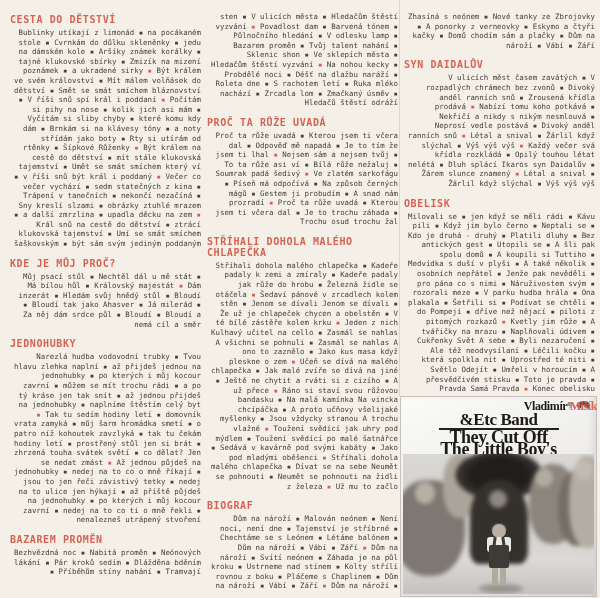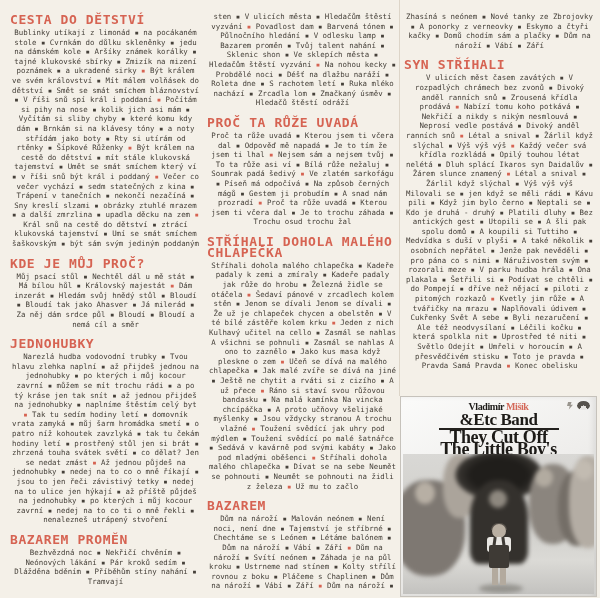--- a/index.html
+++ b/index.html
@@ -1,41 +1,41 @@
 <!DOCTYPE html>
 <html><head>
 <meta charset="utf-8">
 <style>
   html,body{margin:0;padding:0;}
   body{width:600px;height:598px;overflow:hidden;position:relative;
        background:#f4f0e8;font-family:"DejaVu Sans Mono",monospace;}
   .page{position:absolute;inset:0;}
   .col{position:absolute;top:12px;width:191px;}
   #col0{left:10px;} #col1{left:207px;} #col2{left:404px;}
-  .hd{color:#d66352;font-weight:bold;font-size:13px;line-height:11px;
+  .hd{color:#d66352;font-weight:bold;font-size:10px;line-height:11px;
       letter-spacing:0.6px;margin:9px 0 3px 0;}
   .col .hd:first-child{margin-top:2px;}
-  .lyr{font-size:7.4px;line-height:9.6px;color:#46413a;text-align:center;}
+  .lyr{font-size:7.4px;line-height:9.6px;color:#46413a;text-align:right;}
   .bu{color:#46413a;}
   .bu.rd{color:#d66352;}
   .crease{position:absolute;left:399px;top:0;width:1px;height:396px;background:#ddd5c8;}
 
   
   #cover{position:absolute;left:400px;top:396px;width:197px;height:201px;
          background:linear-gradient(155deg,#fbfbfa 0%,#efeeec 45%,#dcdbd8 100%);
          box-shadow:inset 0 0 0 1px #c6c2bb, inset -4px 0 6px rgba(0,0,0,.08);
          overflow:hidden;}
   .logos{position:absolute;top:5px;right:7px;display:flex;gap:4px;align-items:center;}
   .logo-s{width:6px;height:8px;background:#9a968f;
           clip-path:polygon(20% 0,80% 0,60% 40%,100% 40%,30% 100%,45% 55%,0 55%);}
   .logo-sun{width:13px;height:9px;border-radius:50%;
             background:radial-gradient(ellipse at 50% 100%, #e8e6e2 35%, #56524c 36% 75%, #8d8881 76%);}
   .cov-head{position:relative;text-align:center;padding-top:4px;
             font-family:"Liberation Serif",serif;font-weight:bold;color:#1d1b18;}
-  .artist{font-size:10px;line-height:13px;letter-spacing:-0.4px;}
+  .artist{font-size:12px;line-height:13px;letter-spacing:-0.4px;text-align:right;}
   .artist .red{color:#d4695a;}
   .band{font-size:17px;line-height:13px;letter-spacing:-0.4px;}
   .rule{height:1.5px;background:#23211e;width:120px;margin:2px auto 1px auto;}
   .title-line{font-size:18px;line-height:12px;letter-spacing:-0.4px;}
 
   .photo{position:absolute;left:3px;right:3px;top:58px;bottom:3px;overflow:hidden;
          background:linear-gradient(#d9d8d5 0%,#cfceca 50%,#dbdad6 76%,#c3c2bf 100%);}
   .blobs{position:absolute;inset:0;filter:blur(2px);}
   .blob{position:absolute;}
   .b-umbrella{left:52px;top:-4px;width:88px;height:50px;border-radius:50%;
@@ -70,35 +70,36 @@
   <div class="crease"></div>
 
   <div class="col" id="col0">
       <div class="hd">CESTA DO DĚTSTVÍ</div>
       <div class="lyr"><span>Bublinky utíkají z limonád</span><span class="bu"> ▪ </span><span>na pocákaném stole</span><span class="bu"> ▪ </span><span>Cvrnkám do důlku skleněnky</span><span class="bu"> ▪ </span><span>jedu na dámském kole</span><span class="bu"> ▪ </span><span>Aršíky známek korálky</span><span class="bu"> ▪ </span><span>tajné klukovské sbírky</span><span class="bu"> ▪ </span><span>Zmizík na mizení poznámek</span><span class="bu"> ▪ </span><span>a ukradené sirky</span><span class="bu rd"> ▪ </span><span>Být králem ve svém království</span><span class="bu"> ▪ </span><span>Mít málem volňásek do dětství</span><span class="bu"> ▪ </span><span>Smět se smát smíchem bláznovství</span><span class="bu"> ▪ </span><span>V říši snů spí král i poddaní</span><span class="bu rd"> ▪ </span><span>Počítám si pihy na nose</span><span class="bu"> ▪ </span><span>kolik jich asi mám</span><span class="bu"> ▪ </span><span>Vyčítám si sliby chyby</span><span class="bu"> ▪ </span><span>které komu kdy dám</span><span class="bu"> ▪ </span><span>Brnkám si na klávesy tóny</span><span class="bu"> ▪ </span><span>a noty střídám jako boty</span><span class="bu"> ▪ </span><span>Rty si utírám od rtěnky</span><span class="bu"> ▪ </span><span>Šípkové Růženky</span><span class="bu rd"> ▪ </span><span>Být králem na cestě do dětství</span><span class="bu"> ▪ </span><span>mít stále klukovská tajemství</span><span class="bu"> ▪ </span><span>Umět se smát smíchem který ví</span><span class="bu"> ▪ </span><span>v říši snů být král i poddaný</span><span class="bu rd"> ▪ </span><span>Večer co večer vychází</span><span class="bu"> ▪ </span><span>sedm statečných z kina</span><span class="bu"> ▪ </span><span>Trápení v tanečních</span><span class="bu"> ▪ </span><span>nekončí nezačíná</span><span class="bu"> ▪ </span><span>Sny kreslí slzami</span><span class="bu"> ▪ </span><span>obrázky ztuhlé mrazem</span><span class="bu"> ▪ </span><span>a další zmrzlina</span><span class="bu"> ▪ </span><span>upadla děcku na zem</span><span class="bu rd"> ▪ </span><span>Král snů na cestě do dětství</span><span class="bu"> ▪ </span><span>ztrácí klukovská tajemství</span><span class="bu"> ▪ </span><span>Umí se smát smíchem šaškovským</span><span class="bu"> ▪ </span><span>být sám svým jediným poddaným</span></div>
       <div class="hd">KDE JE MŮJ PROČ?</div>
       <div class="lyr"><span>Můj psací stůl</span><span class="bu"> ▪ </span><span>Nechtěl dál u mě stát</span><span class="bu"> ▪ </span><span>Má bílou hůl</span><span class="bu"> ▪ </span><span>Královský majestát</span><span class="bu rd"> ▪ </span><span>Dám inzerát</span><span class="bu"> ▪ </span><span>Hledám svůj hnědý stůl</span><span class="bu"> ▪ </span><span>Bloudí</span><span class="bu"> ▪ </span><span>Bloudí tak jako Ahasver</span><span class="bu"> ▪ </span><span>Já milerád</span><span class="bu"> ▪ </span><span>Za něj dám srdce půl</span><span class="bu"> ▪ </span><span>Bloudí</span><span class="bu"> ▪ </span><span>Bloudí a nemá cíl a směr</span></div>
       <div class="hd">JEDNOHUBKY</div>
       <div class="lyr"><span>Narezlá hudba vodovodní trubky</span><span class="bu"> ▪ </span><span>Tvou hlavu zlehka naplní</span><span class="bu"> ▪ </span><span>až přijdeš jednou na jednohubky</span><span class="bu"> ▪ </span><span>po kterých i můj kocour zavrní</span><span class="bu"> ▪ </span><span>můžem se mít trochu rádi</span><span class="bu"> ▪ </span><span>a po tý kráse jen tak snít</span><span class="bu"> ▪ </span><span>až jednou přijdeš na jednohubky</span><span class="bu"> ▪ </span><span>naplníme štěstím celý byt</span><span class="bu rd"> ▪ </span><span>Tak tu sedím hodiny letí</span><span class="bu"> ▪ </span><span>domovník vrata zamyká</span><span class="bu"> ▪ </span><span>můj šarm hromádka smetí</span><span class="bu"> ▪ </span><span>o patro níž kohoutek zavzlyká</span><span class="bu"> ▪ </span><span>tak tu čekám hodiny letí</span><span class="bu"> ▪ </span><span>prostřený stůl jen si brát</span><span class="bu"> ▪ </span><span>zhrzená touha svátek světí</span><span class="bu"> ▪ </span><span>co dělat? Jen se nedat zmást</span><span class="bu rd"> ▪ </span><span>Až jednou půjdeš na jednohubky</span><span class="bu"> ▪ </span><span>nedej na to co o mně říkají</span><span class="bu"> ▪ </span><span>jsou to jen řeči závistivý tetky</span><span class="bu"> ▪ </span><span>nedej na to ulice jen hýkají</span><span class="bu"> ▪ </span><span>až příště půjdeš na jednohubky</span><span class="bu"> ▪ </span><span>po kterých i můj kocour zavrní</span><span class="bu"> ▪ </span><span>nedej na to co ti o mně řekli</span><span class="bu"> ▪ </span><span>nenalezneš utrápený stvoření</span></div>
       <div class="hd">BAZAREM PROMĚN</div>
-      <div class="lyr"><span>Bezhvězdná noc</span><span class="bu"> ▪ </span><span>Nekřičí chvěním</span><span class="bu"> ▪ </span><span>Neónových lákání</span><span class="bu"> ▪ </span><span>Pár kroků sedím</span><span class="bu"> ▪ </span><span>Dlážděna bděním</span><span class="bu"> ▪ </span><span>Příběhům stíny nahání</span><span class="bu"> ▪ </span><span>Tramvají</span></div>
+      <div class="lyr"><span>Bezhvězdná noc</span><span class="bu"> ▪ </span><span>Nabitá proměn</span><span class="bu"> ▪ </span><span>Neónových lákání</span><span class="bu"> ▪ </span><span>Pár kroků sedím</span><span class="bu"> ▪ </span><span>Dlážděna bděním</span><span class="bu"> ▪ </span><span>Příběhům stíny nahání</span><span class="bu"> ▪ </span><span>Tramvají</span></div>
     </div>
   <div class="col" id="col1">
       <div class="lyr"><span>sten</span><span class="bu"> ▪ </span><span>V ulicích města</span><span class="bu"> ▪ </span><span>Hledačům štěstí vyzvání</span><span class="bu rd"> ▪ </span><span>Povadlost dam</span><span class="bu"> ▪ </span><span>Barvená tónem</span><span class="bu"> ▪ </span><span>Půlnočního hledání</span><span class="bu"> ▪ </span><span>V odlesku lamp</span><span class="bu"> ▪ </span><span>Bazarem proměn</span><span class="bu"> ▪ </span><span>Tvůj talent nahání</span><span class="bu"> ▪ </span><span>Sklenic shon</span><span class="bu"> ▪ </span><span>Ve sklepích města</span><span class="bu"> ▪ </span><span>Hledačům štěstí vyzvání</span><span class="bu rd"> ▪ </span><span>Na nohou kecky</span><span class="bu"> ▪ </span><span>Probdělé noci</span><span class="bu"> ▪ </span><span>Déšť na dlažbu naráží</span><span class="bu"> ▪ </span><span>Roleta dne</span><span class="bu"> ▪ </span><span>S rachotem letí</span><span class="bu"> ▪ </span><span>Ruka mléko nachází</span><span class="bu"> ▪ </span><span>Zrcadla lom</span><span class="bu"> ▪ </span><span>Zmačkaný úsměv</span><span class="bu"> ▪ </span><span>Hledačů štěstí odráží</span></div>
       <div class="hd">PROČ TA RŮŽE UVADÁ</div>
       <div class="lyr"><span>Proč ta růže uvadá</span><span class="bu"> ▪ </span><span>Kterou jsem ti včera dal</span><span class="bu"> ▪ </span><span>Odpověď mě napadá</span><span class="bu"> ▪ </span><span>Je to tím že jsem ti lhal</span><span class="bu rd"> ▪ </span><span>Nejsem sám a nejsem tvůj</span><span class="bu"> ▪ </span><span>To ta růže asi ví</span><span class="bu"> ▪ </span><span>Bílá růže nežaluj</span><span class="bu"> ▪ </span><span>Soumrak padá šedivý</span><span class="bu rd"> ▪ </span><span>Ve zlatém sarkofágu</span><span class="bu"> ▪ </span><span>Píseň má odpočívá</span><span class="bu"> ▪ </span><span>Na způsob černých mágů</span><span class="bu"> ▪ </span><span>Gestem ji probudím</span><span class="bu"> ▪ </span><span>A snad nám prozradí</span><span class="bu rd"> ▪ </span><span>Proč ta růže uvadá</span><span class="bu"> ▪ </span><span>Kterou jsem ti včera dal</span><span class="bu"> ▪ </span><span>Je to trochu záhada</span><span class="bu"> ▪ </span><span>Trochu osud trochu žal</span></div>
       <div class="hd">STŘÍHALI DOHOLA MALÉHO CHLAPEČKA</div>
       <div class="lyr"><span>Stříhali dohola malého chlapečka</span><span class="bu"> ▪ </span><span>Kadeře padaly k zemi a zmíraly</span><span class="bu"> ▪ </span><span>Kadeře padaly jak růže do hrobu</span><span class="bu"> ▪ </span><span>Železná židle se otáčela</span><span class="bu rd"> ▪ </span><span>Šedaví pánové v zrcadlech kolem stěn</span><span class="bu"> ▪ </span><span>Jenom se dívali Jenom se dívali</span><span class="bu"> ▪ </span><span>Že už je chlapeček chycen a obelstěn</span><span class="bu"> ▪ </span><span>V té bílé zástěře kolem krku</span><span class="bu rd"> ▪ </span><span>Jeden z nich Kulhavý učitel na cello</span><span class="bu"> ▪ </span><span>Zasmál se nahlas A všichni se pohnuli</span><span class="bu"> ▪ </span><span>Zasmál se nahlas A ono to zaznělo</span><span class="bu"> ▪ </span><span>Jako kus masa když pleskne o zem</span><span class="bu rd"> ▪ </span><span>Učeň se dívá na malého chlapečka</span><span class="bu"> ▪ </span><span>Jak malé zvíře se dívá na jiné</span><span class="bu"> ▪ </span><span>Ještě ne chytit a rváti si z cizího</span><span class="bu"> ▪ </span><span>A už přece</span><span class="bu rd"> ▪ </span><span>Ráno si staví svou růžovou bandasku</span><span class="bu"> ▪ </span><span>Na malá kamínka Na vincka chcípáčka</span><span class="bu"> ▪ </span><span>A proto učňovy všelijaké myšlenky</span><span class="bu"> ▪ </span><span>Jsou vždycky stranou A trochu vlažné</span><span class="bu rd"> ▪ </span><span>Toužení svědící jak uhry pod mýdlem</span><span class="bu"> ▪ </span><span>Toužení svědící po malé šatnářce</span><span class="bu"> ▪ </span><span>Sedává v kavárně pod svými kabáty</span><span class="bu"> ▪ </span><span>Jako pod mladými oběšenci</span><span class="bu rd"> ▪ </span><span>Stříhali dohola malého chlapečka</span><span class="bu"> ▪ </span><span>Dívat se na sebe Neumět se pohnouti</span><span class="bu"> ▪ </span><span>Neumět se pohnouti na židli z železa</span><span class="bu rd"> ▪ </span><span>Už mu to začlo</span></div>
-      <div class="hd">BAZAREM</div>
+      <div class="hd">BIOGRAF</div>
       <div class="lyr"><span>Dům na nároží</span><span class="bu"> ▪ </span><span>Malován neónem</span><span class="bu"> ▪ </span><span>Není noci, není dne</span><span class="bu"> ▪ </span><span>Tajemství je stříbrné</span><span class="bu"> ▪ </span><span>Chechtáme se s Leónem</span><span class="bu"> ▪ </span><span>Létáme balónem</span><span class="bu"> ▪ </span><span>Dům na nároží</span><span class="bu"> ▪ </span><span>Vábí</span><span class="bu"> ▪ </span><span>Září</span><span class="bu rd"> ▪ </span><span>Dům na nároží</span><span class="bu"> ▪ </span><span>Svítí neónem</span><span class="bu"> ▪ </span><span>Záhada je na půl kroku</span><span class="bu"> ▪ </span><span>Ustrneme nad stínem</span><span class="bu"> ▪ </span><span>Kolty střílí rovnou z boku</span><span class="bu"> ▪ </span><span>Pláčeme s Chaplinem</span><span class="bu"> ▪ </span><span>Dům na nároží</span><span class="bu"> ▪ </span><span>Vábí</span><span class="bu"> ▪ </span><span>Září</span><span class="bu rd"> ▪ </span><span>Dům na nároží</span><span class="bu"> ▪ </span></div>
     </div>
   <div class="col" id="col2">
       <div class="lyr"><span>Zhasíná s neónem</span><span class="bu"> ▪ </span><span>Nové tanky ze Zbrojovky</span><span class="bu"> ▪ </span><span>A ponorky z verneovky</span><span class="bu"> ▪ </span><span>Eskymo a čtyři kačky</span><span class="bu"> ▪ </span><span>Domů chodím sám a plačky</span><span class="bu"> ▪ </span><span>Dům na nároží</span><span class="bu"> ▪ </span><span>Vábí</span><span class="bu"> ▪ </span><span>Září</span></div>
-      <div class="hd">SYN STŘÍHALI</div>
+      <div class="hd">SYN DAIDALŮV</div>
       <div class="lyr"><span>V ulicích měst časem zavátých</span><span class="bu"> ▪ </span><span>V rozpadlých chrámech bez zvonů</span><span class="bu"> ▪ </span><span>Divoký anděl ranních snů</span><span class="bu"> ▪ </span><span>Zrousená křídla prodává</span><span class="bu rd"> ▪ </span><span>Nabízí tomu koho potkává</span><span class="bu"> ▪ </span><span>Nekřičí a nikdy s nikým nesmlouvá</span><span class="bu"> ▪ </span><span>Neprosí vedle postává</span><span class="bu"> ▪ </span><span>Divoký anděl ranních snů</span><span class="bu rd"> ▪ </span><span>Létal a snival</span><span class="bu"> ▪ </span><span>Žárlil když slýchal</span><span class="bu"> ▪ </span><span>Výš výš výš</span><span class="bu rd"> ▪ </span><span>Každý večer svá křídla rozkládá</span><span class="bu"> ▪ </span><span>Opilý touhou létat nelétá</span><span class="bu"> ▪ </span><span>Dluh splácí Ikaros syn Daidalův</span><span class="bu"> ▪ </span><span>Žárem slunce znamený</span><span class="bu rd"> ▪ </span><span>Létal a snival</span><span class="bu"> ▪ </span><span>Žárlil když slýchal</span><span class="bu"> ▪ </span><span>Výš výš výš</span></div>
+      <div class="hd">OBELISK</div>
       <div class="lyr"><span>Milovali se</span><span class="bu"> ▪ </span><span>jen když se měli rádi</span><span class="bu"> ▪ </span><span>Kávu pili</span><span class="bu"> ▪ </span><span>Když jim bylo černo</span><span class="bu"> ▪ </span><span>Neptali se</span><span class="bu"> ▪ </span><span>Kdo je druhá - druhý</span><span class="bu"> ▪ </span><span>Platili dluhy</span><span class="bu"> ▪ </span><span>Bez antických gest</span><span class="bu"> ▪ </span><span>Utopili se</span><span class="bu"> ▪ </span><span>A šli pak spolu domů</span><span class="bu"> ▪ </span><span>A koupili si Tuttiho</span><span class="bu"> ▪ </span><span>Medvídka s duší v plyši</span><span class="bu"> ▪ </span><span>A také několik</span><span class="bu"> ▪ </span><span>osobních nepřátel</span><span class="bu"> ▪ </span><span>Jenže pak nevěděli</span><span class="bu"> ▪ </span><span>pro pána co s nimi</span><span class="bu"> ▪ </span><span>Náruživostem svým</span><span class="bu"> ▪ </span><span>rozorali meze</span><span class="bu"> ▪ </span><span>V parku hudba hrála</span><span class="bu"> ▪ </span><span>Ona plakala</span><span class="bu"> ▪ </span><span>Šetřili si</span><span class="bu"> ▪ </span><span>Podívat se chtěli</span><span class="bu"> ▪ </span><span>do Pompejí</span><span class="bu"> ▪ </span><span>dříve než nějací</span><span class="bu"> ▪ </span><span>piloti z pitomých rozkazů</span><span class="bu rd"> ▪ </span><span>Kvetly jim růže</span><span class="bu"> ▪ </span><span>A tvářičky na mrazu</span><span class="bu"> ▪ </span><span>Naplňovali údivem</span><span class="bu"> ▪ </span><span>Cukřenky Svět A sebe</span><span class="bu"> ▪ </span><span>Byli nezaručení</span><span class="bu"> ▪ </span><span>Ale též neodvysílaní</span><span class="bu"> ▪ </span><span>Léčili kočku</span><span class="bu"> ▪ </span><span>která spolkla nit</span><span class="bu"> ▪ </span><span>Uprostřed té niti</span><span class="bu"> ▪ </span><span>Světlo Odejít</span><span class="bu"> ▪ </span><span>Umřeli v horoucím</span><span class="bu"> ▪ </span><span>A přesvědčivém stisku</span><span class="bu"> ▪ </span><span>Toto je pravda</span><span class="bu"> ▪ </span><span>Pravda Samá Pravda</span><span class="bu rd"> ▪ </span><span>Konec obelisku</span></div>
     </div>
 
   <div id="cover">
     <div class="logos">
       <span class="logo-s"></span>
       <span class="logo-sun"></span>
     </div>
     <div class="cov-head">
       <div class="artist"><span>Vladimír </span><span class="red">Mišík</span></div>

